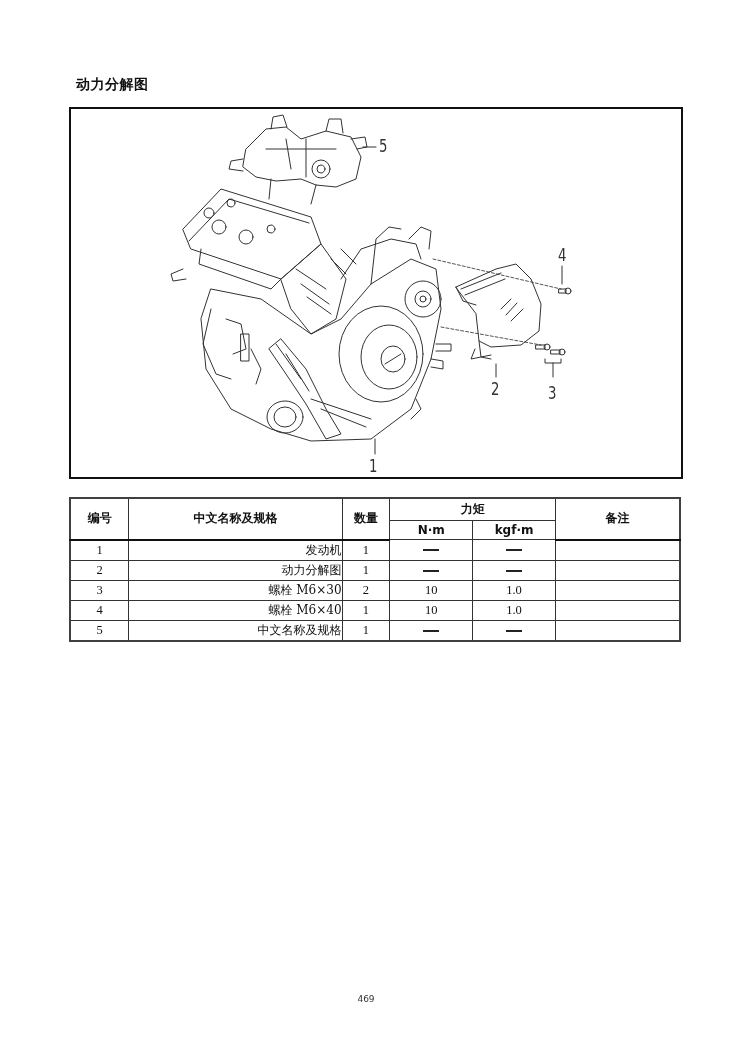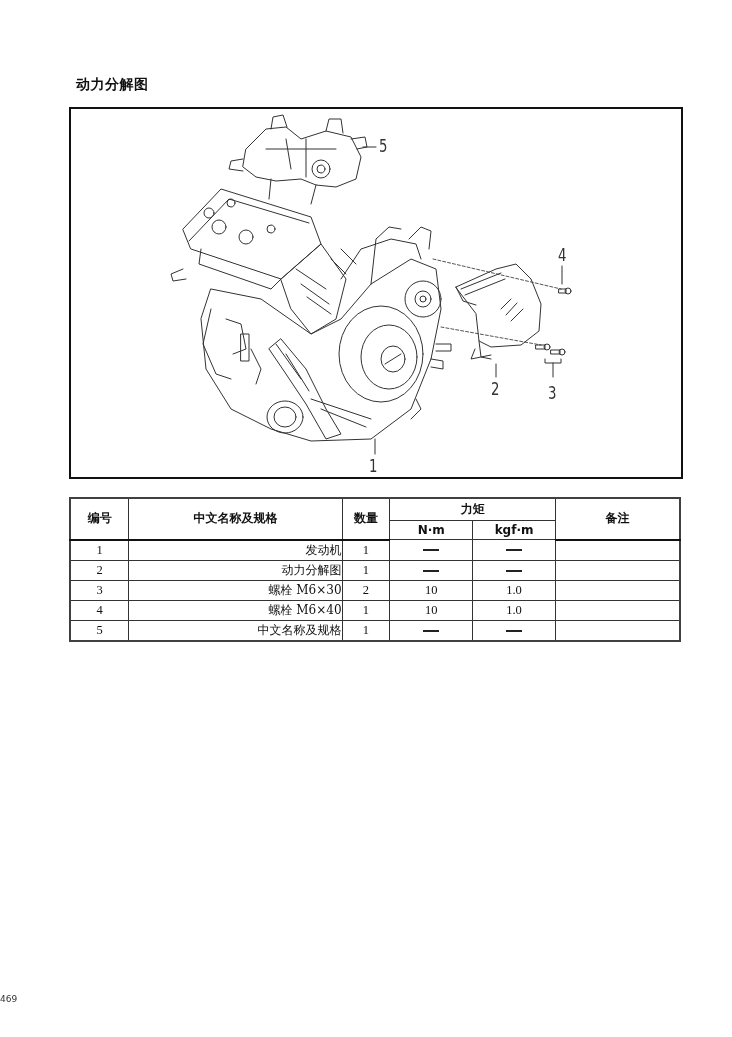--- a/index.html
+++ b/index.html
@@ -16,21 +16,21 @@
                 width: 612px; font-size: 12px; }
   table.parts td, table.parts th { border: 1px solid #333; padding: 0; }
   table.parts { border: 2px solid #404040; }
   table.parts th { font-family: "DejaVu Sans", sans-serif; font-weight: bold; font-size: 12px; }
   .hdr-row1 th { height: 21px; }
   .hdr-row2 th { height: 18px; font-family: "Liberation Serif", serif; font-weight: normal; font-size: 12px; text-align: center; }
   .hdr-bottom th, .hdr-bottom td { border-bottom: 2px solid #111; }
   table.parts tbody td { height: 19px; text-align: center; font-family: "Liberation Serif", serif; font-size: 12.5px; }
   table.parts tbody td.name { text-align: right; padding-left: 5px; font-family: "DejaVu Serif", serif; font-size: 12px; }
   .dash { display: inline-block; width: 16px; height: 2px; background: #222; vertical-align: middle; }
-  .page-number { position: absolute; left: 0; width: 732px; top: 994px; 
+  .page-number { position: absolute; left: 0; width: 732px; top: 994px; text-align: center;
                  font-family: "DejaVu Sans", sans-serif; font-size: 9px; color: #333; }
 </style>
 </head>
 <body>
 
 <div class="page-title">动力分解图</div>
 
 <div class="figure-frame">
   <svg width="610" height="368" viewBox="0 0 610 368" fill="none" stroke="#333" stroke-width="1" stroke-linejoin="round" stroke-linecap="round">
 

